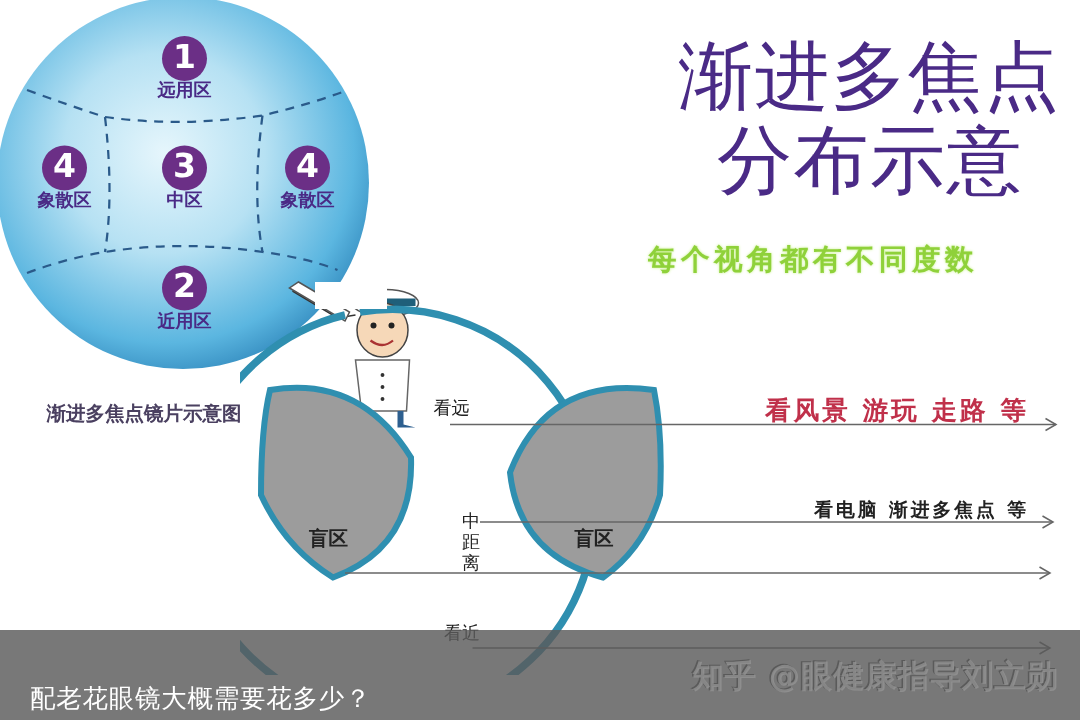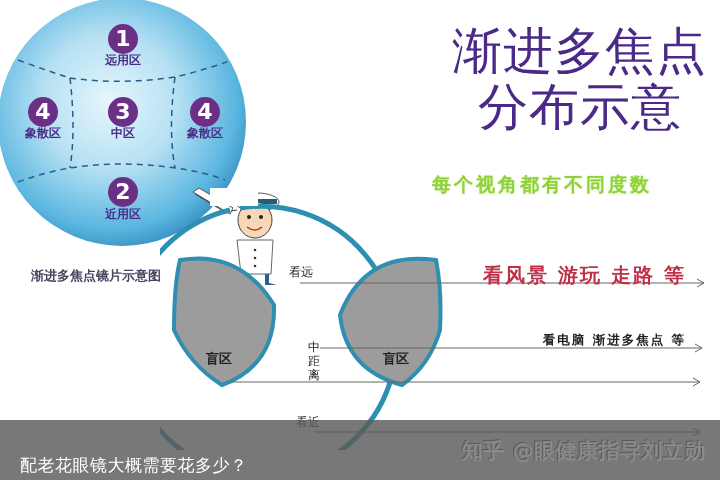--- a/index.html
+++ b/index.html
@@ -49,21 +49,21 @@
   <div class="abs zone-label" style="left:93px;top:125px;width:60px">中区</div>
 
   <div class="abs zone-num" style="left:190px;top:97px">4</div>
   <div class="abs zone-label" style="left:175px;top:125px;width:60px">象散区</div>
 
   <div class="abs zone-num" style="left:108px;top:177px">2</div>
   <div class="abs zone-label" style="left:93px;top:206px;width:60px">近用区</div>
 
   <div class="abs title" style="left:452px;top:24px">渐进多焦点</div>
   <div class="abs title" style="left:478px;top:80px">分布示意</div>
-  <div class="abs subtitle" style="left:432px;top:172px">每个视角都有不同度数</div>
+  <div class="abs subtitle" style="left:432px;top:160px">每个视角都有不同度数</div>
 
   <div class="abs caption-lens" style="left:31px;top:267px">渐进多焦点镜片示意图</div>
 
   <svg class="abs" style="left:185px;top:182px" width="100" height="106">
     <path d="M10 12 L40 30 L52 28" stroke="#333" stroke-width="1" fill="#fff"></path>
     <path d="M8 10 L45 32 L48 26 L14 6 Z" fill="#fff" stroke="#555" stroke-width="1"></path>
     <ellipse cx="72" cy="20" rx="22" ry="9" fill="#fff" stroke="#555" stroke-width="1"></ellipse>
     <rect x="52" y="17" width="40" height="5" fill="#1f5f7a"></rect>
     <ellipse cx="70" cy="38" rx="17" ry="18" fill="#f6d8b8" stroke="#444" stroke-width="1"></ellipse>
     <circle cx="64" cy="35" r="2" fill="#222"></circle>
@@ -99,20 +99,20 @@
         <polyline points="697,279 704,283 697,287"></polyline>
       <line x1="320" y1="348" x2="702" y2="348"></line>
         <polyline points="695,344 702,348 695,352"></polyline>
       <line x1="230" y1="382" x2="700" y2="382"></line>
         <polyline points="693,378 700,382 693,386"></polyline>
       <line x1="315" y1="432" x2="700" y2="432"></line>
         <polyline points="693,428 700,432 693,436"></polyline>
     </g>
   </svg>
 
-  <div class="abs activity" style="right:34px;top:262px;color:#c0304a;font-size:20px">看风景  游玩  走路  等</div>
+  <div class="abs activity" style="right:34px;top:262px;color:#c0304a;font-size:17px">看风景  游玩  走路  等</div>
   <div class="abs activity" style="right:34px;top:332px;color:#222">看电脑  渐进多焦点  等</div>
 
   <div class="abs overlay"></div>
   <div class="abs overlay-title">配老花眼镜大概需要花多少？</div>
   <div class="abs watermark">知乎 @眼健康指导刘立勋</div>
 
 </div>
 
 </body></html>

